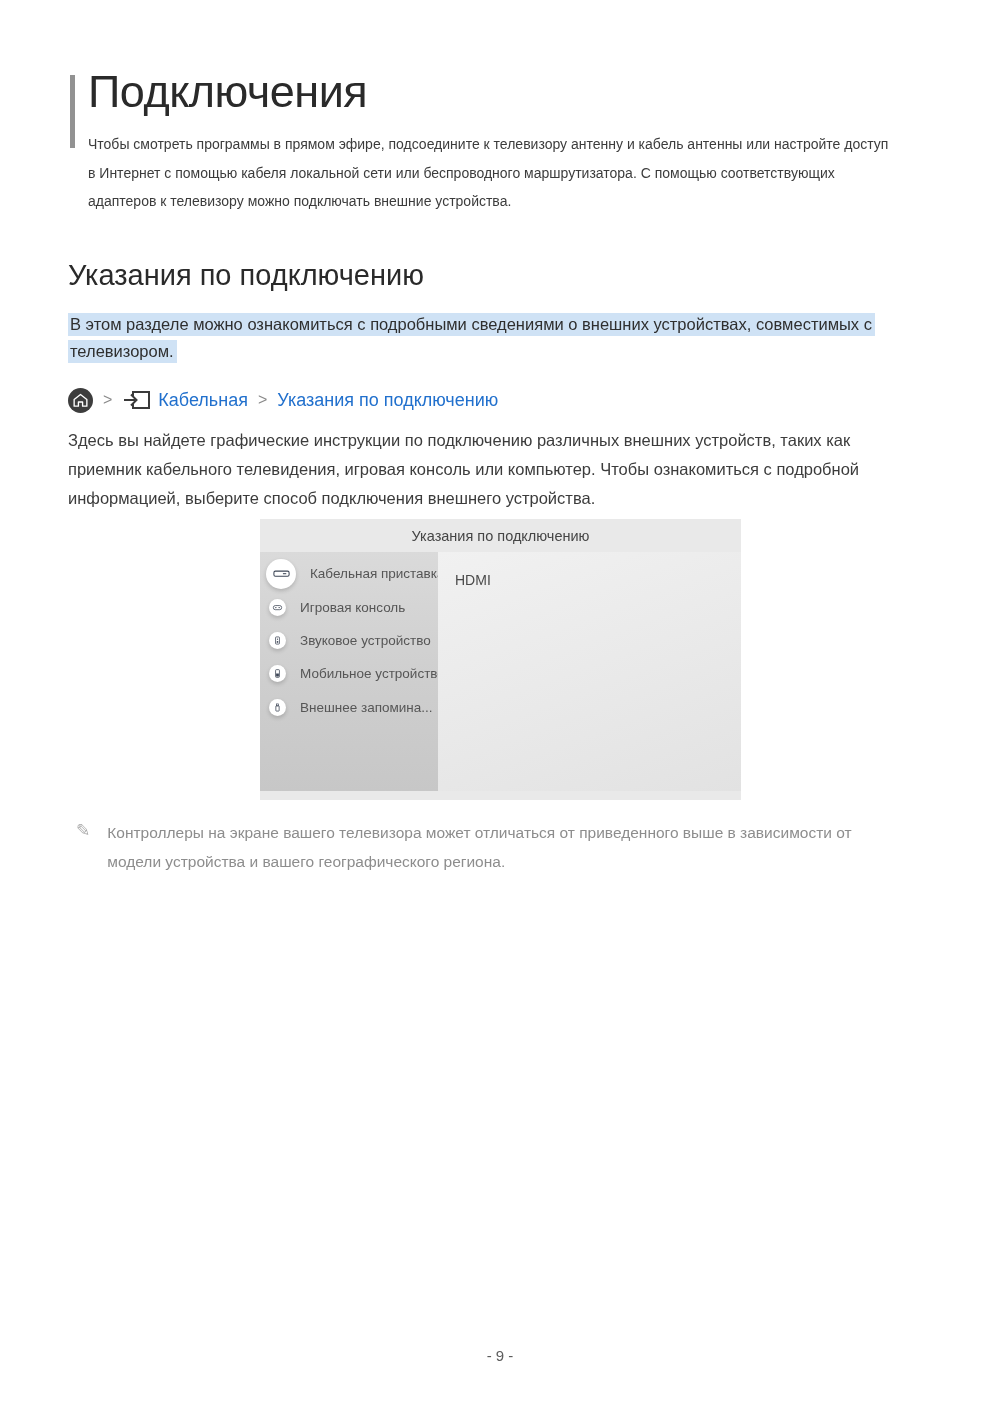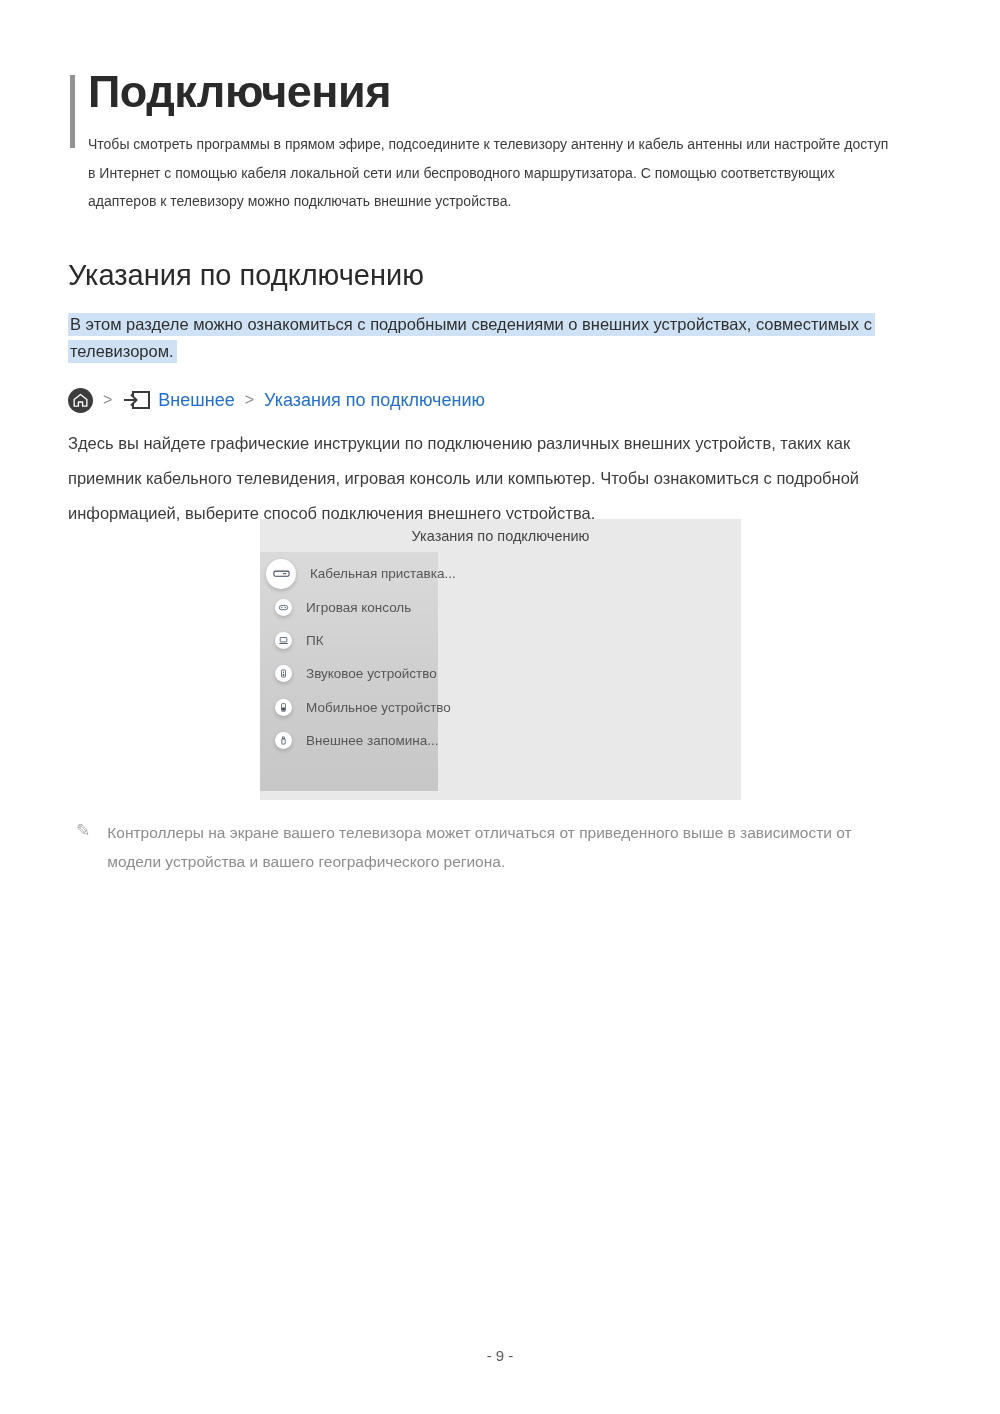--- a/index.html
+++ b/index.html
@@ -6,53 +6,53 @@
   html,body { background:#ffffff; }
   body {
     width:1000px; height:1414px; position:relative;
     font-family:"Liberation Sans", sans-serif;
     color:#3b3b3b;
   }
   .abs { position:absolute; }
 
   
   .title-bar { left:70px; top:75px; width:5px; height:73px; background:#929292; }
-  .doc-title { left:88px; top:66px; font-size:45px; font-weight:700; color:#2a2a2a; letter-spacing:-0.5px; }
+  .doc-title { left:88px; top:66px; font-size:45px; font-weight:400; color:#2a2a2a; letter-spacing:-0.5px; }
   .intro { left:88px; top:130px; width:806px; font-size:14px; line-height:28.5px; color:#3c3c3c; }
 
   
   .section-heading { left:68px; top:259px; font-size:29px; font-weight:400; color:#2a2a2a; }
   .highlight-para { left:68px; top:311px; width:812px; font-size:16.5px; line-height:26.5px; color:#2f2f2f; }
   .hl {
     background:#cfe2f5; padding:2px 3px 3px 2px;
     -webkit-box-decoration-break:clone; box-decoration-break:clone;
   }
 
   
   .breadcrumb { left:68px; top:386px; height:28px; display:flex; align-items:center; }
   .crumb-sep { color:#8a8a8a; font-size:16px; margin:0 10px; }
   .crumb-link { color:#2170cd; font-size:18px; }
   .home-icon-svg { display:block; }
   .source-icon-svg { display:block; margin-right:6px; }
 
-  .body-para { left:68px; top:426px; width:824px; font-size:16.5px; line-height:35px; color:#3c3c3c; }
+  .body-para { left:68px; top:426px; width:824px; font-size:16.5px; line-height:29px; color:#3c3c3c; }
 
   
   .tv { left:260px; top:519px; width:481px; height:281px; background:#e9e9e9; overflow:hidden; }
   .tv-title { position:absolute; left:0; right:0; top:9px; text-align:center; font-size:14.5px; color:#454545; }
   .tv-left {
     position:absolute; left:0; top:33px; width:178px; bottom:9px;
     background:linear-gradient(180deg,#dadada 0%,#cecece 55%,#c7c7c7 100%);
     padding-top:5px;
   }
   .tv-right {
     position:absolute; left:178px; right:0; top:33px; bottom:9px;
     background:linear-gradient(160deg,#f1f1f1 0%,#e9e9e9 55%,#e2e2e2 100%);
   }
-  .tv-row { height:33.4px; display:flex; align-items:center; padding-left:9px; }
+  .tv-row { height:33.4px; display:flex; align-items:center; padding-left:3px; }
   .circ {
     width:17px; height:17px; border-radius:50%; background:#ffffff; flex:0 0 auto;
     display:flex; align-items:center; justify-content:center;
     box-shadow:0 2px 4px rgba(0,0,0,0.18); margin-left:6px;
   }
   .tv-row.sel { padding-left:6px; }
   .tv-row.sel .circ { width:30px; height:30px; margin-left:0; }
   .tv-label { margin-left:14px; font-size:13.5px; color:#565656; white-space:nowrap; }
   .hdmi-label { position:absolute; left:17px; top:20px; font-size:14px; color:#4a4a4a; }
   .watermark {
@@ -88,21 +88,21 @@
     </svg>
   </span>
   <span class="crumb-sep">&gt;</span>
   <span>
     <svg class="source-icon-svg" width="30" height="24" viewBox="0 0 30 24">
       <path d="M11 8.5 V4 H27 V20 H11 V15.5" fill="none" stroke="#3a3a3a" stroke-width="2"></path>
       <line x1="2" y1="12" x2="13" y2="12" stroke="#3a3a3a" stroke-width="2"></line>
       <path d="M9 6.5 L14.5 12 L9 17.5" fill="none" stroke="#3a3a3a" stroke-width="2"></path>
     </svg>
   </span>
-  <span class="crumb-link">Внешнее</span>
+  <span class="crumb-link">Кабельная</span>
   <span class="crumb-sep">&gt;</span>
   <span class="crumb-link">Указания по подключению</span>
 </div>
 
 <div class="abs body-para">Здесь вы найдете графические инструкции по подключению различных внешних устройств, таких как приемник кабельного телевидения, игровая консоль или компьютер. Чтобы ознакомиться с подробной информацией, выберите способ подключения внешнего устройства.</div>
 
 <div class="abs tv">
   <div class="tv-title">Указания по подключению</div>
 
   <div class="tv-left">
@@ -121,29 +121,20 @@
           <rect x="2.5" y="6.5" width="15" height="7.5" rx="3.5" fill="none" stroke="#3d4656" stroke-width="1.4"></rect>
           <circle cx="7" cy="10.2" r="1.3" fill="#3d4656"></circle>
           <circle cx="13" cy="10.2" r="1.3" fill="#3d4656"></circle>
         </svg>
       </span>
       <span class="tv-label">Игровая консоль</span>
     </div>
     <div class="tv-row">
       <span class="circ">
         <svg width="11" height="11" viewBox="0 0 20 20">
-          <rect x="4" y="4.5" width="12" height="8" rx="1" fill="none" stroke="#3d4656" stroke-width="1.4"></rect>
-          <line x1="2.5" y1="15.5" x2="17.5" y2="15.5" stroke="#3d4656" stroke-width="1.6"></line>
-        </svg>
-      </span>
-      <span class="tv-label">ПК</span>
-    </div>
-    <div class="tv-row">
-      <span class="circ">
-        <svg width="11" height="11" viewBox="0 0 20 20">
           <rect x="6.5" y="3.5" width="7" height="13" rx="1.2" fill="none" stroke="#3d4656" stroke-width="1.4"></rect>
           <circle cx="10" cy="7.5" r="1" fill="#3d4656"></circle>
           <circle cx="10" cy="12.5" r="1.6" fill="#3d4656"></circle>
         </svg>
       </span>
       <span class="tv-label">Звуковое устройство</span>
     </div>
     <div class="tv-row">
       <span class="circ">
         <svg width="11" height="11" viewBox="0 0 20 20">
@@ -157,20 +148,23 @@
       <span class="circ">
         <svg width="11" height="11" viewBox="0 0 20 20">
           <rect x="7" y="7" width="6" height="9.5" rx="0.8" fill="none" stroke="#3d4656" stroke-width="1.4"></rect>
           <rect x="8.3" y="3.5" width="3.4" height="3.5" fill="none" stroke="#3d4656" stroke-width="1.2"></rect>
         </svg>
       </span>
       <span class="tv-label">Внешнее запомина...</span>
     </div>
   </div>
 
+  <div class="tv-right">
+    <div class="hdmi-label">HDMI</div>
+  </div>
 
 </div>
 
 <div class="abs note">
   <span class="pencil">✎</span>
   <span class="note-text">Контроллеры на экране вашего телевизора может отличаться от приведенного выше в зависимости от модели устройства и вашего географического региона.</span>
 </div>
 
 <div class="abs page-number">- 9 -</div>
 

